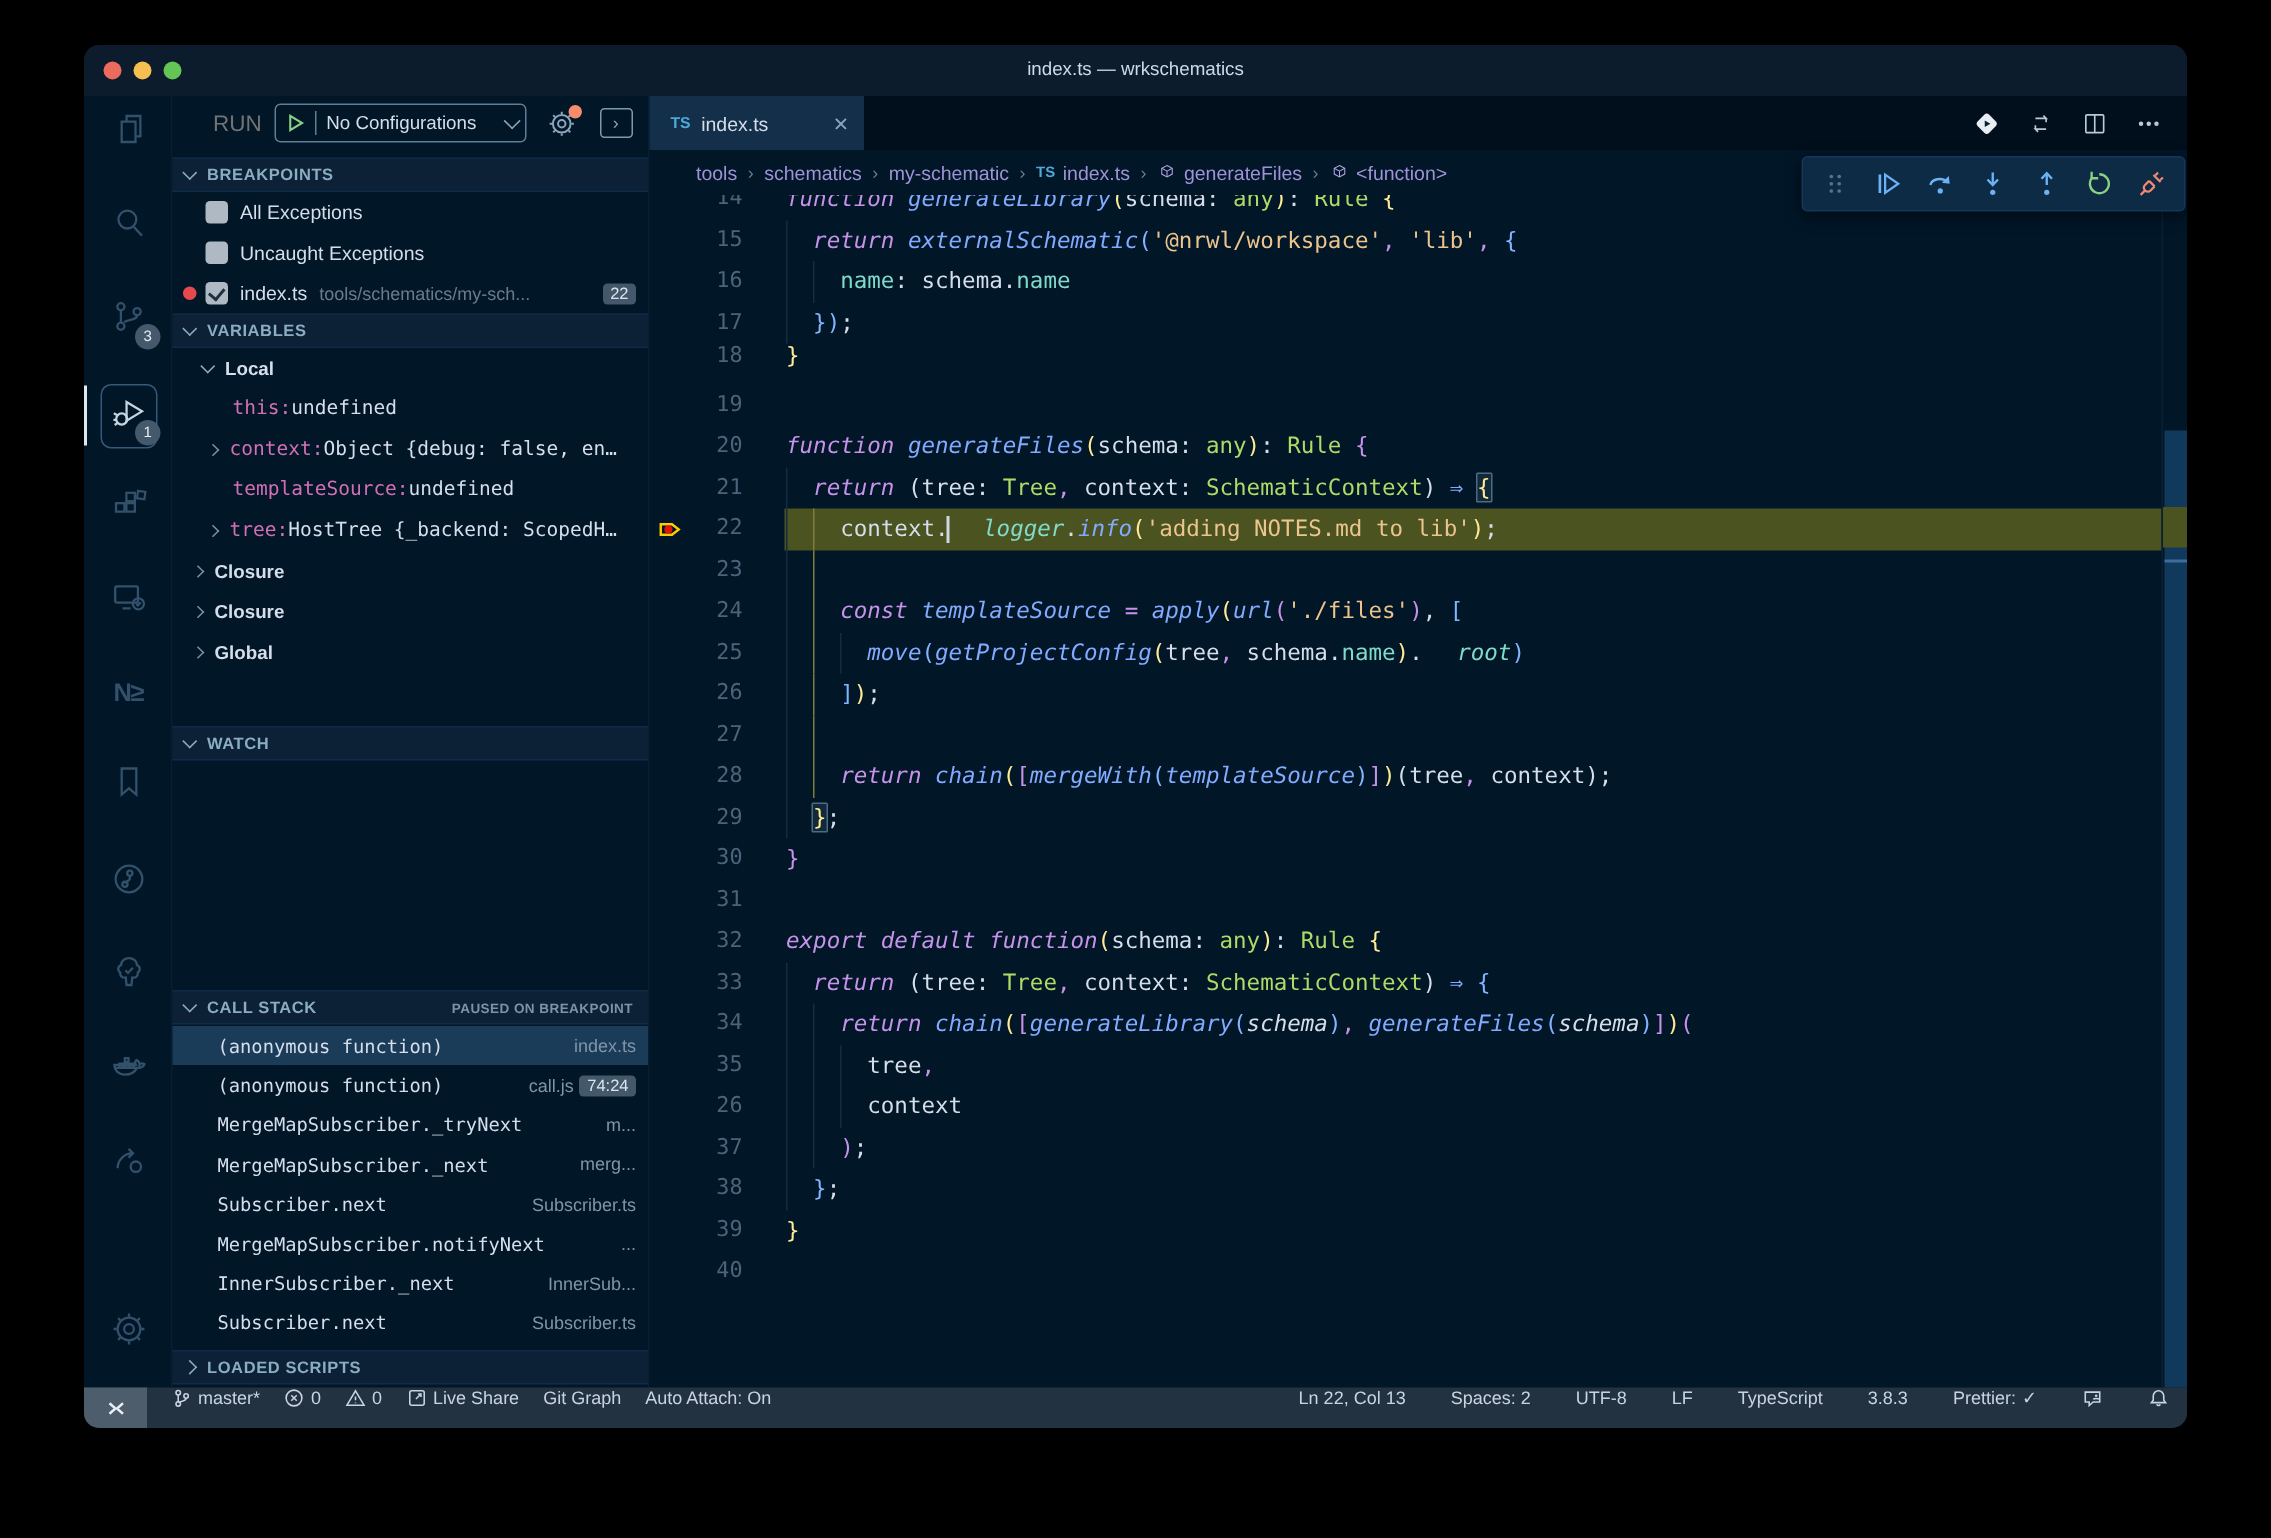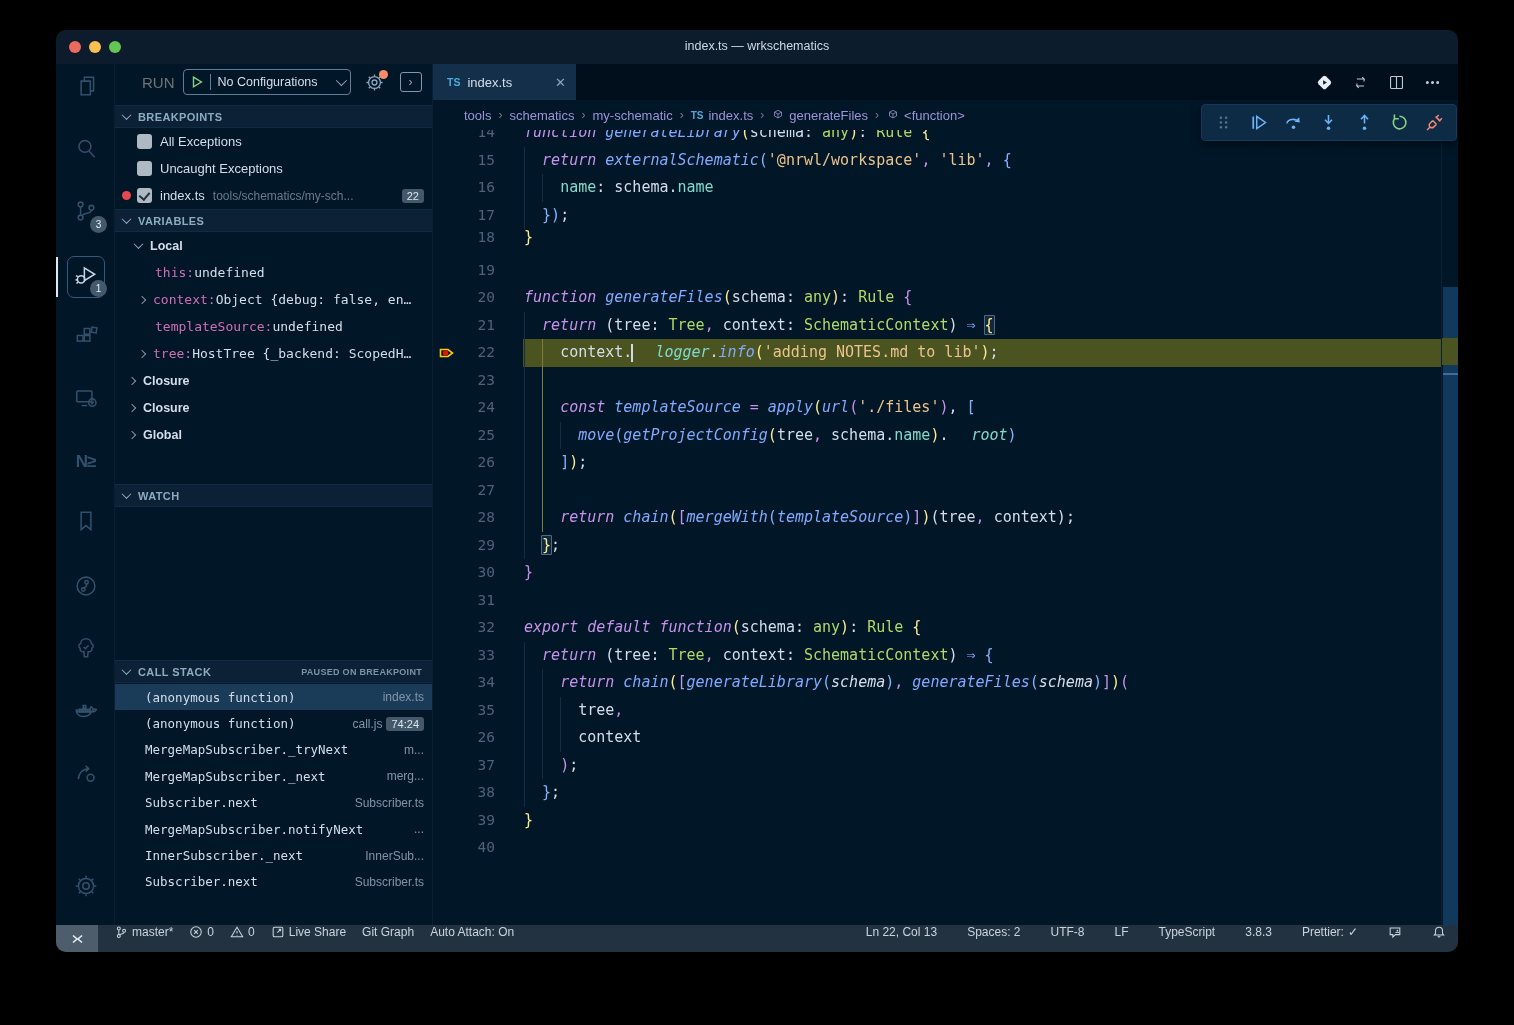--- a/index.html
+++ b/index.html
@@ -347,20 +347,24 @@
         </div>
         <div class="row cs-row" style="top: 778.4px; height: 26.4px; padding-left: 30px; position: absolute;">
           <span class="cs-fn">InnerSubscriber._next</span>
           <span class="cs-file">InnerSub...</span>
         </div>
         <div class="row cs-row" style="top: 804.8px; height: 26.4px; padding-left: 30px; position: absolute;">
           <span class="cs-fn">Subscriber.next</span>
           <span class="cs-file">Subscriber.ts</span>
         </div>
       </div>
+    <div class="sec-header" style="top:836px">
+      <span class="chev closed"></span>
+      <span>LOADED SCRIPTS</span>
+    </div>
   </div>
 
   <div class="editor">
     <div class="tabbar">
       <div class="tab">
         <span class="ts-icon">TS</span>
         <span class="tab-title">index.ts</span>
         <span class="tab-close">✕</span>
       </div>
       <div class="tab-actions">

